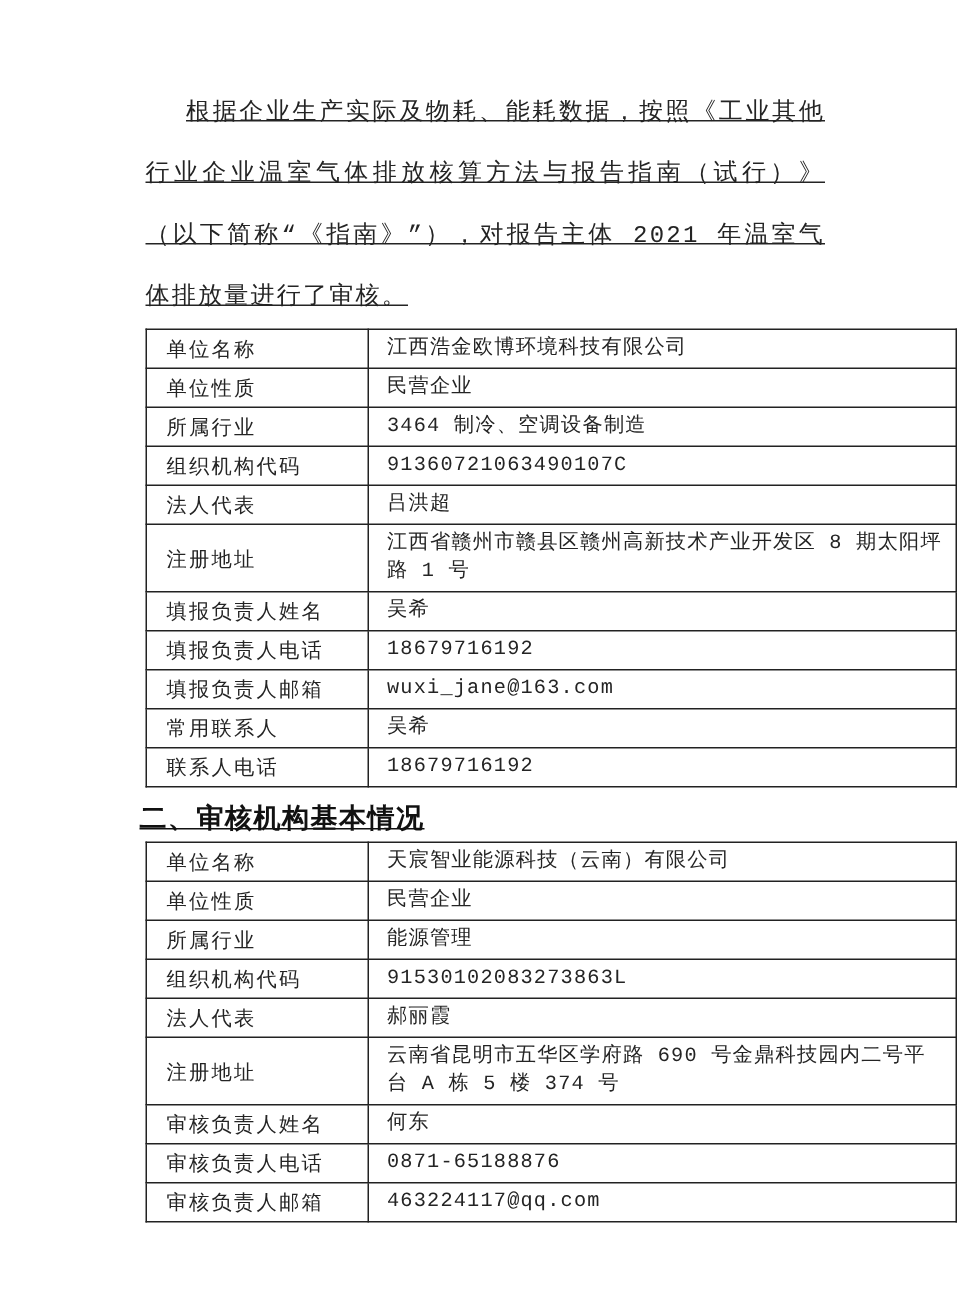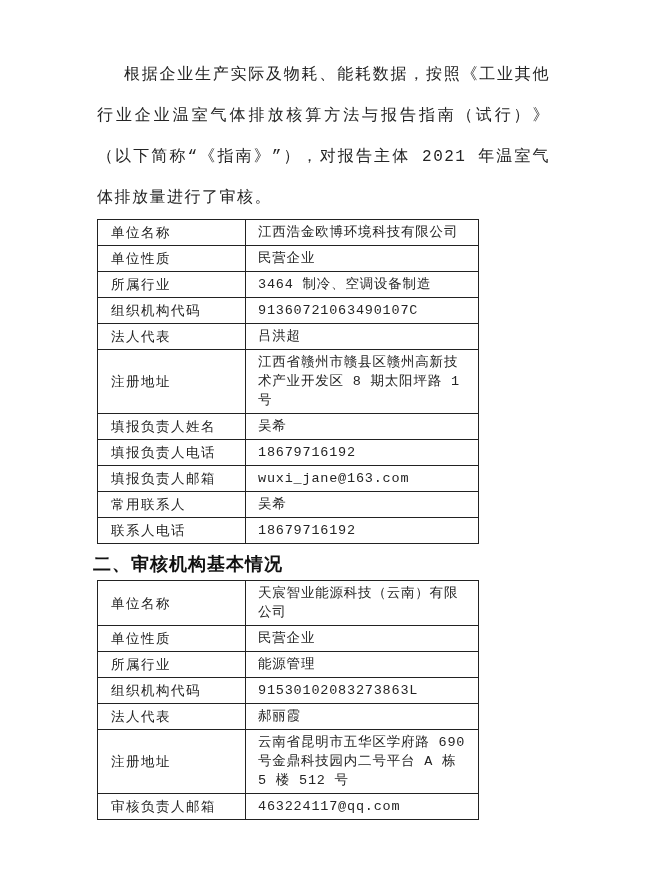--- a/index.html
+++ b/index.html
@@ -25,36 +25,38 @@
     margin: 0;
     padding-top: 55px;
     font-family: "Liberation Mono", "Liberation Serif", serif;
     font-size: 16px;
     line-height: 41px;
     letter-spacing: 1.5px;
     text-align: justify;
     text-justify: inter-character;
     text-indent: 27px;
     color: #242424;
+    text-decoration: underline;
   }
   h2.section-title {
     font-family: "Liberation Sans", "DejaVu Sans", sans-serif;
     font-weight: bold;
     font-size: 18px;
     line-height: 24px;
     letter-spacing: 1px;
     color: #111111;
     margin: -4px 0 4px -4px;
   }
   h2.section-title.second {
     margin: 8px 0 4px -4px;
+    text-decoration: underline;
   }
   table.info-table {
     border-collapse: collapse;
-    width: 382px;
+    width: 541px;
     table-layout: fixed;
   }
   table.info-table td {
     border: 1px solid #222222;
     vertical-align: middle;
     font-size: 13.5px;
     line-height: 19px;
     color: #242424;
   }
   td.row-label {
@@ -147,21 +149,29 @@
         <tr>
           <td class="row-label">组织机构代码</td>
           <td class="row-value">91530102083273863L</td>
         </tr>
         <tr>
           <td class="row-label">法人代表</td>
           <td class="row-value">郝丽霞</td>
         </tr>
         <tr>
           <td class="row-label">注册地址</td>
-          <td class="row-value">云南省昆明市五华区学府路 690 号金鼎科技园内二号平台 A 栋 5 楼 512 号</td>
+          <td class="row-value">云南省昆明市五华区学府路 690 号金鼎科技园内二号平台 A 栋 5 楼 374 号</td>
+        </tr>
+        <tr>
+          <td class="row-label">审核负责人姓名</td>
+          <td class="row-value">何东</td>
+        </tr>
+        <tr>
+          <td class="row-label">审核负责人电话</td>
+          <td class="row-value">0871-65188876</td>
         </tr>
         <tr>
           <td class="row-label">审核负责人邮箱</td>
           <td class="row-value">463224117@qq.com</td>
         </tr>
       </tbody>
     </table>
 
   </div>
 </div>

